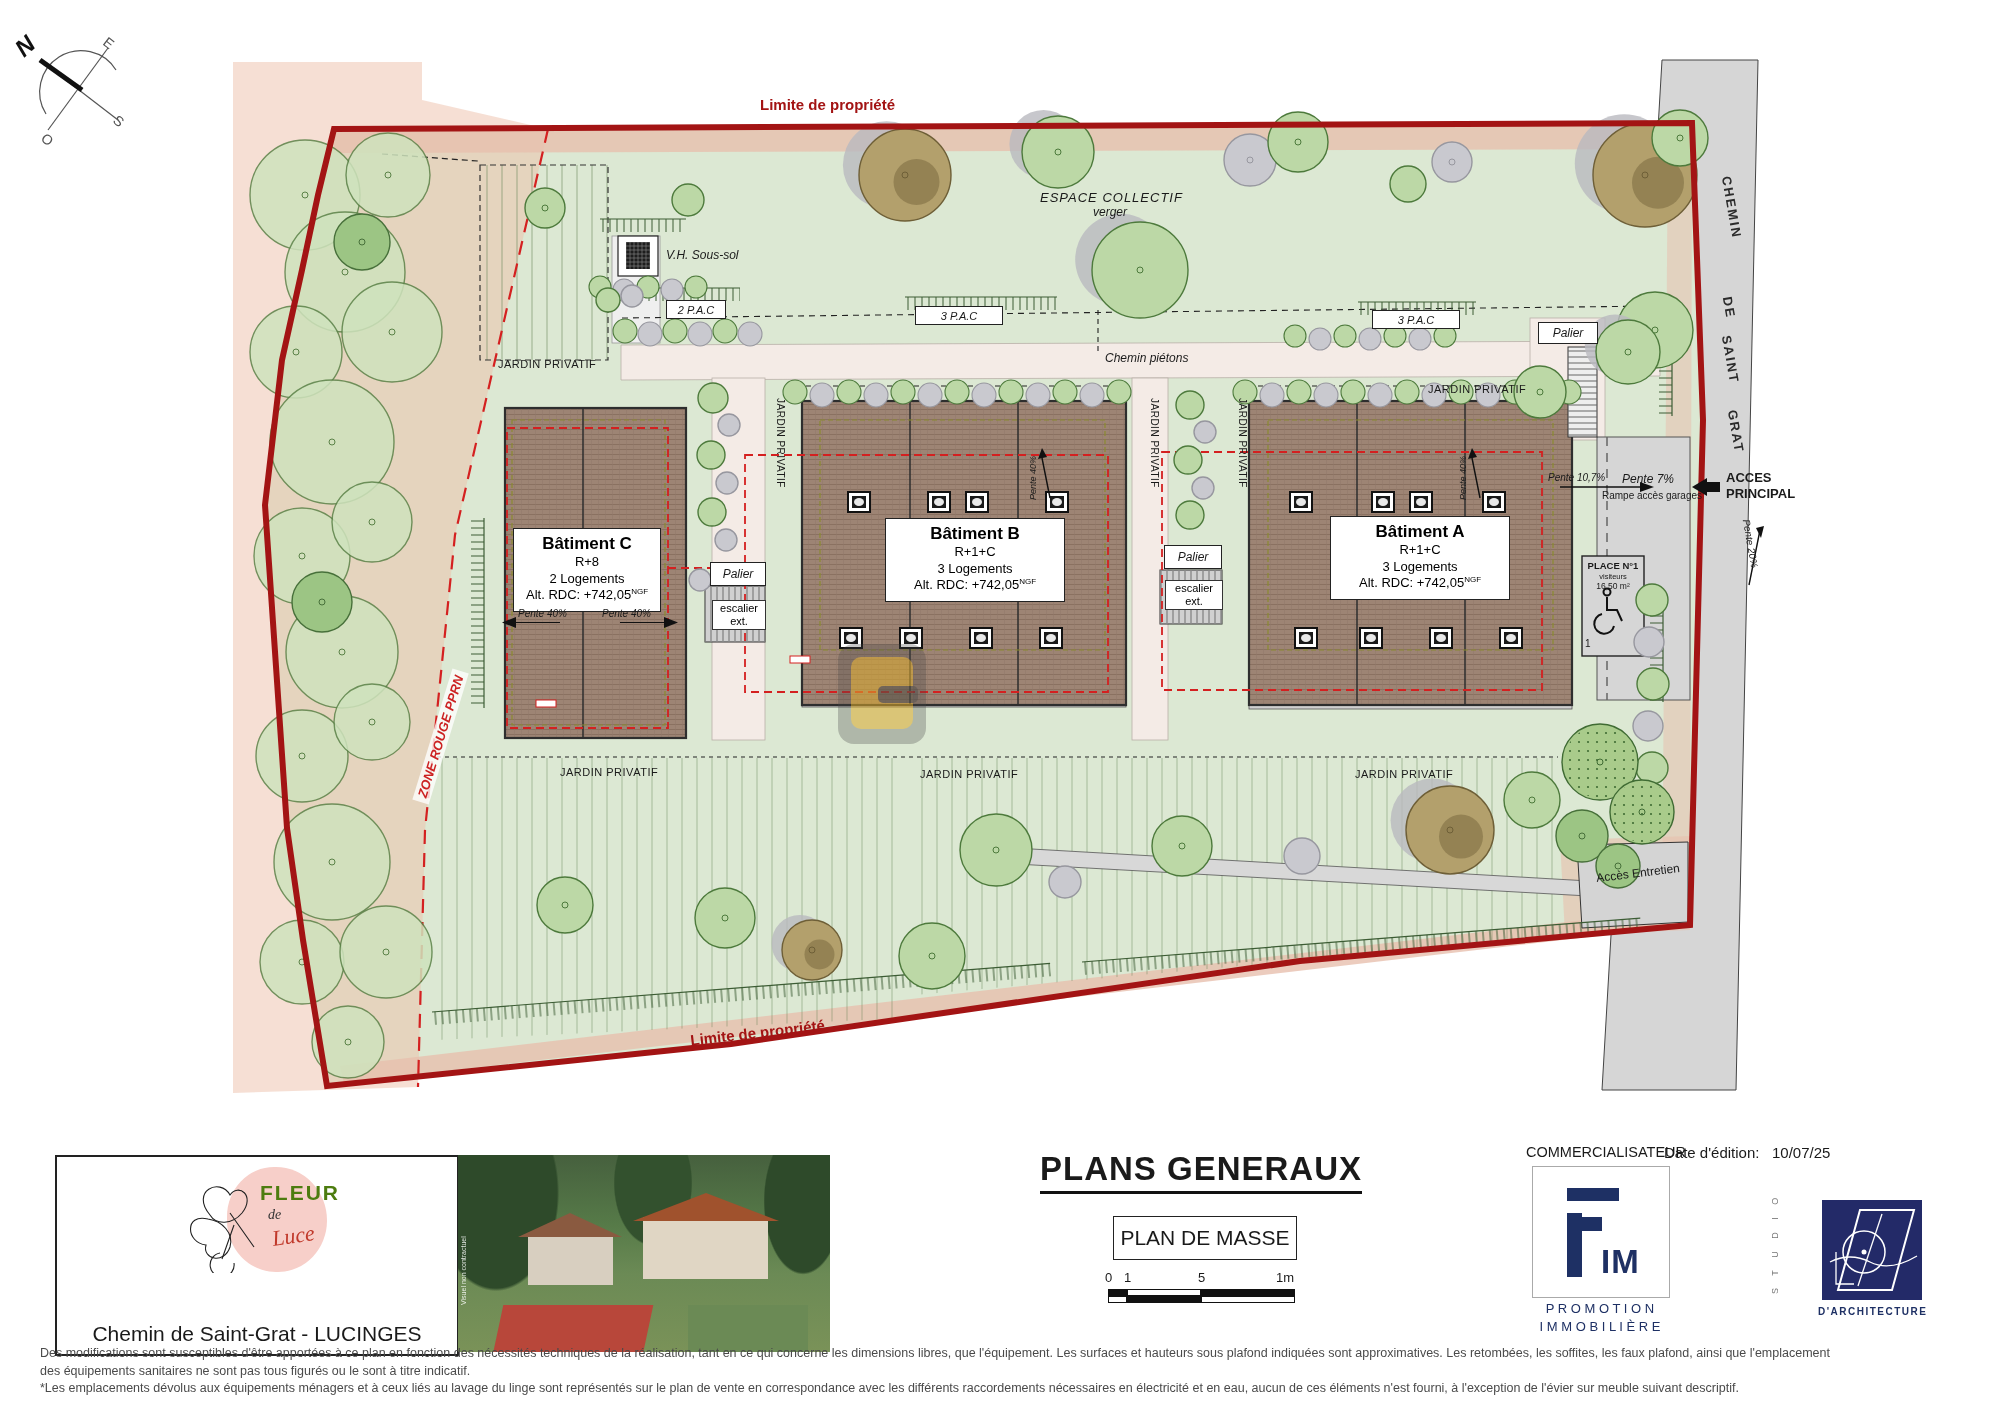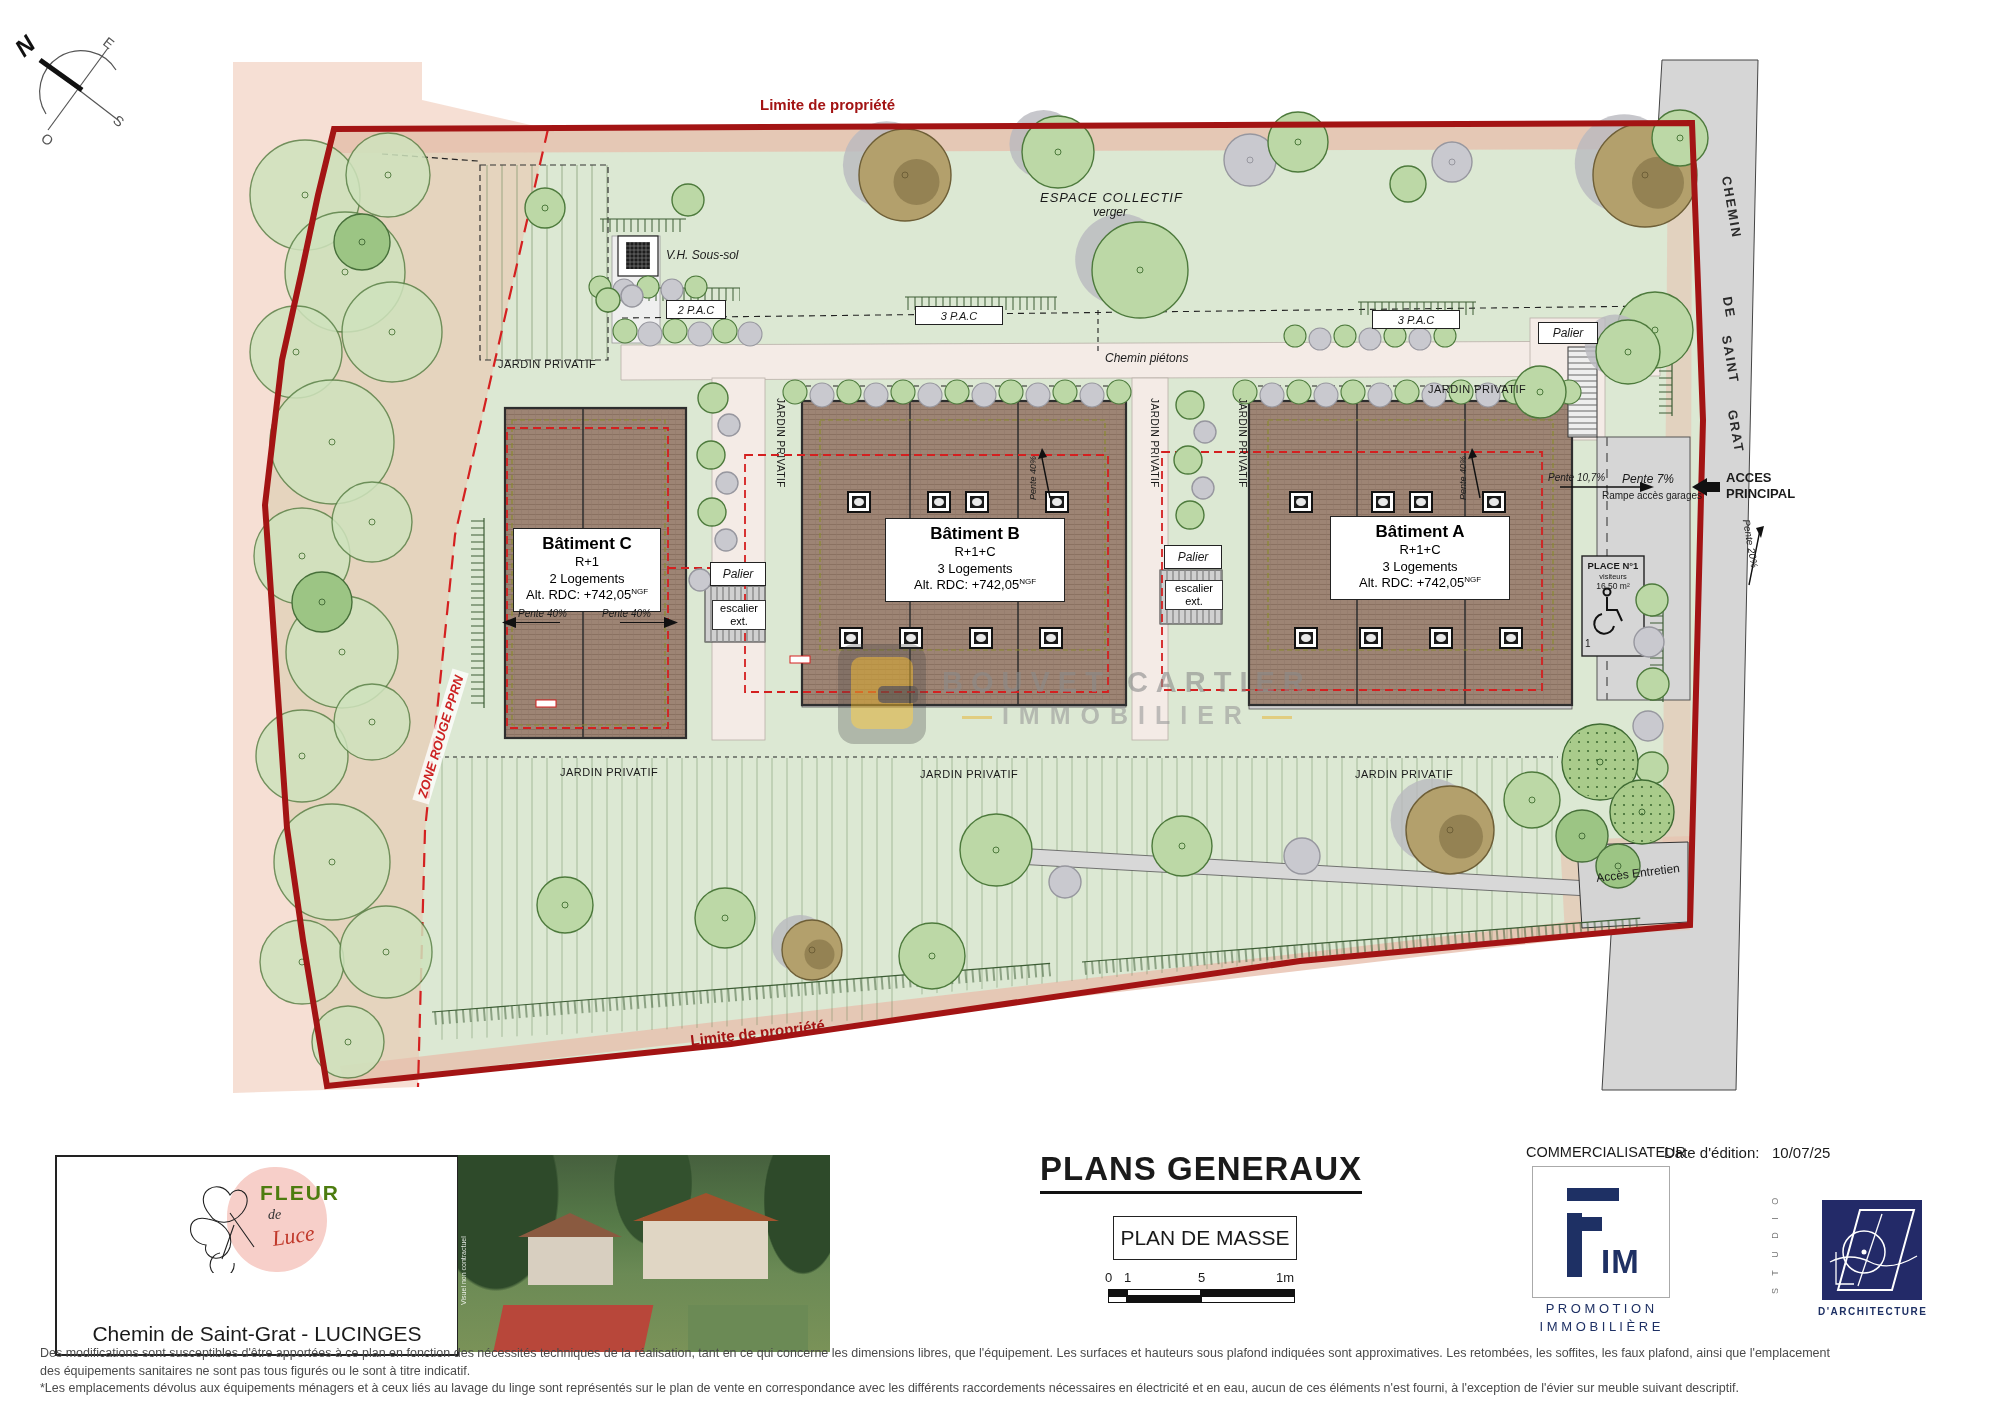--- a/index.html
+++ b/index.html
@@ -446,21 +446,21 @@
 <div class="L vert" style="left:786px;top:398px;font-size:10px;letter-spacing:.5px;">JARDIN PRIVATIF</div>
 <div class="L vert" style="left:1160px;top:398px;font-size:10px;letter-spacing:.5px;">JARDIN PRIVATIF</div>
 <div class="L vert" style="left:1248px;top:398px;font-size:10px;letter-spacing:.5px;">JARDIN PRIVATIF</div>
 <div class="L" style="left:1428px;top:383px;font-size:11px;letter-spacing:.5px;">JARDIN PRIVATIF</div>
 <div class="L" style="left:560px;top:766px;font-size:11px;letter-spacing:.5px;">JARDIN PRIVATIF</div>
 <div class="L" style="left:920px;top:768px;font-size:11px;letter-spacing:.5px;">JARDIN PRIVATIF</div>
 <div class="L" style="left:1355px;top:768px;font-size:11px;letter-spacing:.5px;">JARDIN PRIVATIF</div>
 
 <div class="bl-box" style="left:513px;top:528px;width:146px;height:78px;">
   <div class="bl-name">Bâtiment C</div>
-  <div class="bl-line">R+1</div>
+  <div class="bl-line">R+8</div>
   <div class="bl-line">2 Logements</div>
   <div class="bl-line"><span>Alt. RDC: +742,05</span><sup>NGF</sup></div>
 </div>
 <div class="bl-box" style="left:885px;top:518px;width:178px;height:78px;">
   <div class="bl-name">Bâtiment B</div>
   <div class="bl-line">R+1+C</div>
   <div class="bl-line">3 Logements</div>
   <div class="bl-line"><span>Alt. RDC: +742,05</span><sup>NGF</sup></div>
 </div>
 <div class="bl-box" style="left:1330px;top:516px;width:178px;height:78px;">
@@ -511,24 +511,20 @@
 </div>
 <div class="L" style="left:1585px;top:638px;font-size:10px;">1</div>
 
 <div class="L" style="left:1596px;top:866px;font-size:12px;transform:rotate(-7deg);">Accès Entretien</div>
 
 <div class="wm" style="left:838px;top:644px;">
   <div class="wm-logo">
       <div class="wm-gold"></div>
       <div class="wm-slot"></div>
     </div>
-  <div style="margin-left:16px;padding-top:22px;text-align:center;">
-    <div class="wm-l1">BOUVET CARTIER</div>
-    <div style="margin-top:2px;"><span class="wm-dash"></span><span class="wm-l2">IMMOBILIER</span><span class="wm-dash"></span></div>
-  </div>
 </div>
 
 <div class="fbox" style="left:55px;top:1155px;width:400px;height:197px;">
   <div style="position:absolute;left:115px;top:8px;width:180px;height:120px;">
     <div style="position:absolute;left:55px;top:2px;width:100px;height:105px;background:#f7cfc9;border-radius:48% 52% 50% 50%;"></div>
     <svg width="90" height="100" style="position:absolute;left:0;top:8px;" viewBox="0 0 90 100">
       <g fill="none" stroke="#222" stroke-width="1.1">
         <path d="M38,42 C18,18 48,4 58,22 C66,10 84,22 70,40 C60,52 44,52 38,42 Z"></path>
         <path d="M36,46 C12,40 14,70 34,72 C30,86 52,92 58,74 C62,60 50,48 36,46 Z"></path>
         <path d="M58,40 L82,74 M62,52 L50,86"></path>

